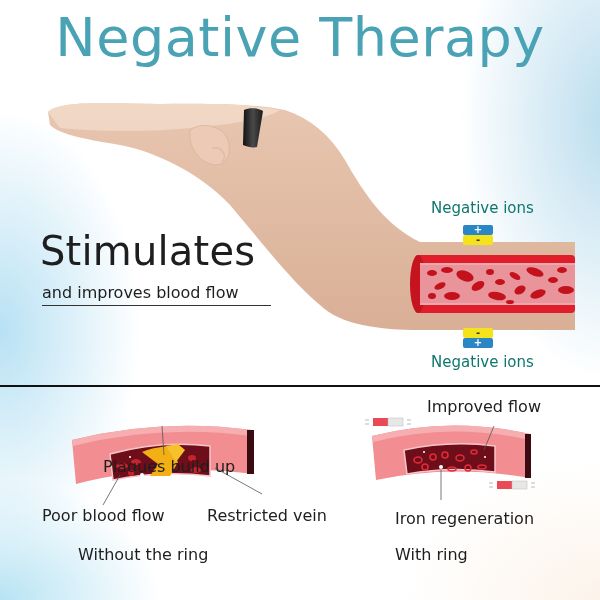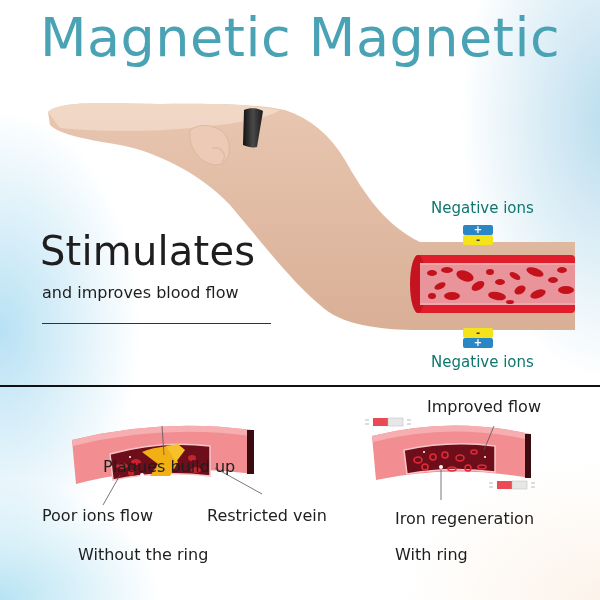--- a/index.html
+++ b/index.html
@@ -27,21 +27,21 @@
   }
   .hand { position: absolute; left: 0; top: 0; width: 600px; height: 380px; }
   .stim {
     position: absolute; left: 40px; top: 228px;
     font-size: 40px; color: #1e1e1e; font-weight: 400;
     letter-spacing: 0.2px;
   }
   .stim-sub {
     position: absolute; left: 42px; top: 283px;
     font-size: 16px; color: #1e1e1e;
-    padding-bottom: 21px;
+    padding-bottom: 3px;
     border-bottom: 1px solid #333;
     width: 229px;
     white-space: nowrap;
   }
   .ion-label {
     position: absolute; left: 420px; width: 125px; text-align: center;
     font-size: 15px; color: #0f766e;
   }
   .divider {
     position: absolute; left: 0; top: 385px; width: 600px; height: 2px;
@@ -53,21 +53,21 @@
   }
   .caption {
     position: absolute; top: 545px; font-size: 16px; color: #1e1e1e; white-space: nowrap;
   }
 </style>
 </head>
 <body>
 
 <div class="bg"></div>
 
-<div class="title">Magnetic Magnetic</div>
+<div class="title">Negative Therapy</div>
 
 <svg class="hand" viewBox="0 0 600 380">
   <defs>
     <linearGradient id="skin" x1="0" y1="0" x2="0" y2="1">
       <stop offset="0" stop-color="#f1d4c0"></stop>
       <stop offset="1" stop-color="#dcb39a"></stop>
     </linearGradient>
     <linearGradient id="arm" x1="0" y1="0" x2="0" y2="1">
       <stop offset="0" stop-color="#e8c6b0"></stop>
       <stop offset="1" stop-color="#d9af96"></stop>
@@ -199,20 +199,20 @@
       <rect x="512" y="481" width="15" height="8" fill="#e7e7e7" stroke="#bbb" stroke-width="0.5"></rect>
       <line x1="489" y1="483" x2="493" y2="483" stroke="#aaa" stroke-width="0.8"></line>
       <line x1="489" y1="487" x2="493" y2="487" stroke="#aaa" stroke-width="0.8"></line>
       <line x1="531" y1="483" x2="535" y2="483" stroke="#aaa" stroke-width="0.8"></line>
       <line x1="531" y1="487" x2="535" y2="487" stroke="#aaa" stroke-width="0.8"></line>
     </g>
   </g>
 </svg>
 
 <div class="callout" style="left:103px; top:409px;margin-top:48px;">Plaques build up</div>
-<div class="callout" style="left:42px; top:506px;">Poor ions flow</div>
+<div class="callout" style="left:42px; top:506px;">Poor blood flow</div>
 <div class="callout" style="left:207px; top:506px;">Restricted vein</div>
 
 <div class="callout" style="left:427px; top:397px;">Improved flow</div>
 <div class="callout" style="left:367px; top:509px;margin-left:28px;">Iron regeneration</div>
 
 <div class="caption" style="left:78px;">Without the ring</div>
 <div class="caption" style="left:395px;">With ring</div>
 
 </body></html>

